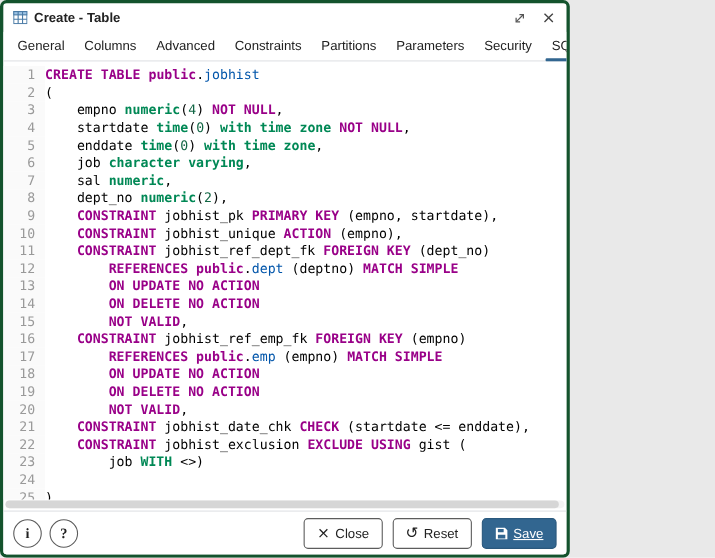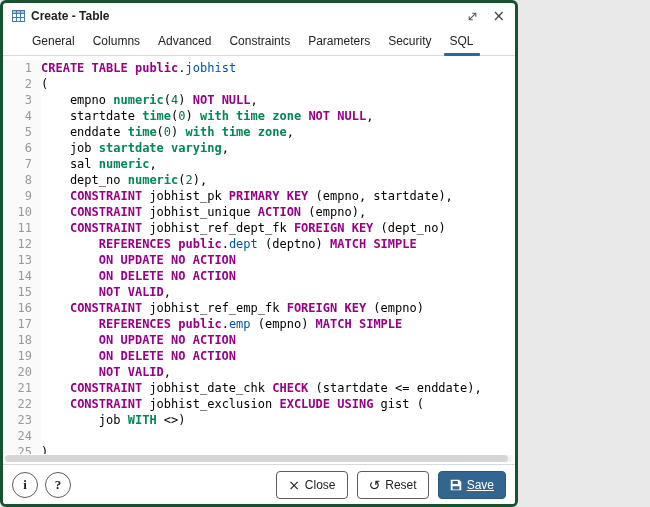--- a/index.html
+++ b/index.html
@@ -23,21 +23,21 @@
   }
   .title-icon { display: inline-flex; margin-right: 6px; }
   .title-text { font-size: 12px; font-weight: bold; color: #222; }
   .titlebar-actions { margin-left: auto; display: flex; align-items: center; gap: 14px; }
   .tb-icon-btn { display: inline-flex; align-items: center; justify-content: center; cursor: pointer; color: #555; }
   .tb-close { font-size: 15px; line-height: 1; color: #444; font-family: "DejaVu Sans", sans-serif; }
 
   
   .tabbar {
     flex: none; display: flex; align-items: flex-end;
-    padding: 0 20px;
+    padding: 0 4px;
     border-bottom: 1px solid #d7dade;
     background: #fff;
   }
   .tab {
     font-size: 12px; color: #222;
     padding: 5px 9px 7px 9px;
     position: relative; cursor: pointer; white-space: nowrap;
   }
   .tab.active::after {
     content: ""; position: absolute; left: 3px; right: 3px; bottom: -1px;
@@ -124,20 +124,21 @@
       </span>
       <span class="tb-icon-btn tb-close">×</span>
     </span>
   </div>
 
   <div class="tabbar">
       <span class="tab">General</span>
       <span class="tab">Columns</span>
       <span class="tab">Advanced</span>
       <span class="tab">Constraints</span>
+      <span class="tab">Partitions</span>
       <span class="tab">Parameters</span>
       <span class="tab">Security</span>
       <span class="tab active">SQL</span>
     </div>
 
   <div class="editor">
     <div class="ed-lines">
         <div class="ed-line">
           <span class="ed-gutter">1</span>
           <span class="ed-code"><span class="tok-kw">CREATE TABLE</span><span class="tok-pl"> </span><span class="tok-kw">public</span><span class="tok-pl">.</span><span class="tok-id">jobhist</span></span>
@@ -153,21 +154,21 @@
         <div class="ed-line">
           <span class="ed-gutter">4</span>
           <span class="ed-code"><span class="tok-pl">    startdate </span><span class="tok-ty">time</span><span class="tok-pl">(</span><span class="tok-nb">0</span><span class="tok-pl">) </span><span class="tok-ty">with time zone</span><span class="tok-pl"> </span><span class="tok-kw">NOT NULL</span><span class="tok-pl">,</span></span>
         </div>
         <div class="ed-line">
           <span class="ed-gutter">5</span>
           <span class="ed-code"><span class="tok-pl">    enddate </span><span class="tok-ty">time</span><span class="tok-pl">(</span><span class="tok-nb">0</span><span class="tok-pl">) </span><span class="tok-ty">with time zone</span><span class="tok-pl">,</span></span>
         </div>
         <div class="ed-line">
           <span class="ed-gutter">6</span>
-          <span class="ed-code"><span class="tok-pl">    job </span><span class="tok-ty">startdate varying</span><span class="tok-pl">,</span></span>
+          <span class="ed-code"><span class="tok-pl">    job </span><span class="tok-ty">character varying</span><span class="tok-pl">,</span></span>
         </div>
         <div class="ed-line">
           <span class="ed-gutter">7</span>
           <span class="ed-code"><span class="tok-pl">    sal </span><span class="tok-ty">numeric</span><span class="tok-pl">,</span></span>
         </div>
         <div class="ed-line">
           <span class="ed-gutter">8</span>
           <span class="ed-code"><span class="tok-pl">    dept_no </span><span class="tok-ty">numeric</span><span class="tok-pl">(</span><span class="tok-nb">2</span><span class="tok-pl">),</span></span>
         </div>
         <div class="ed-line">

